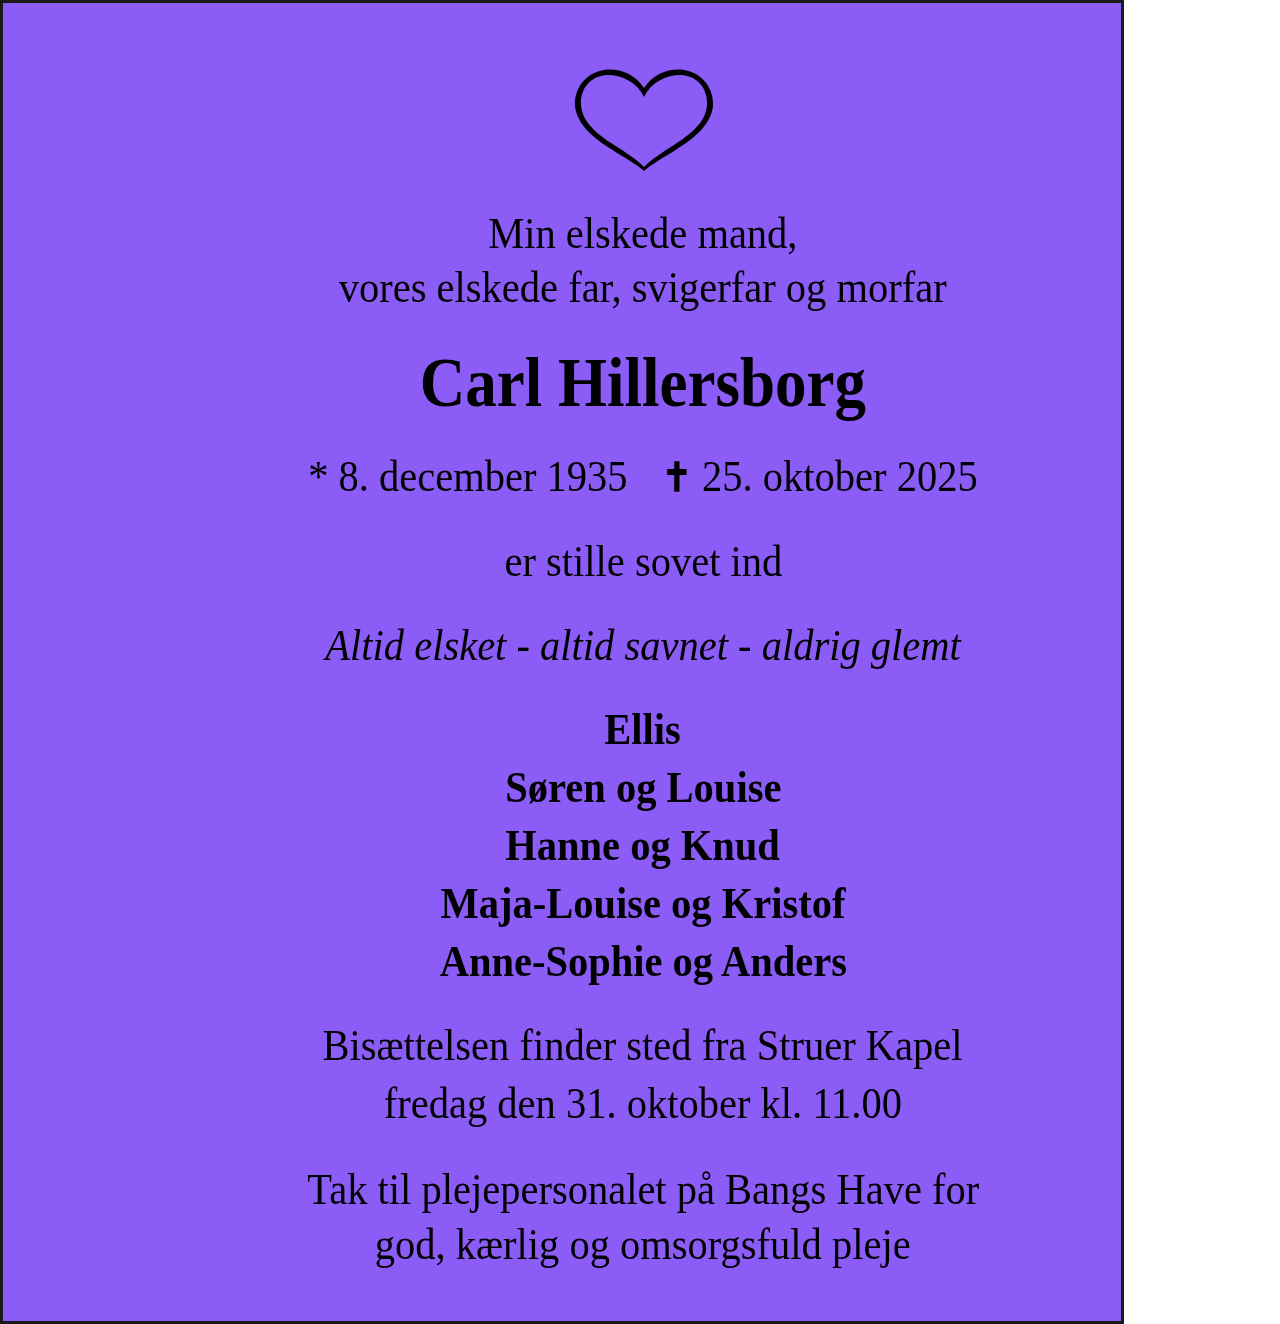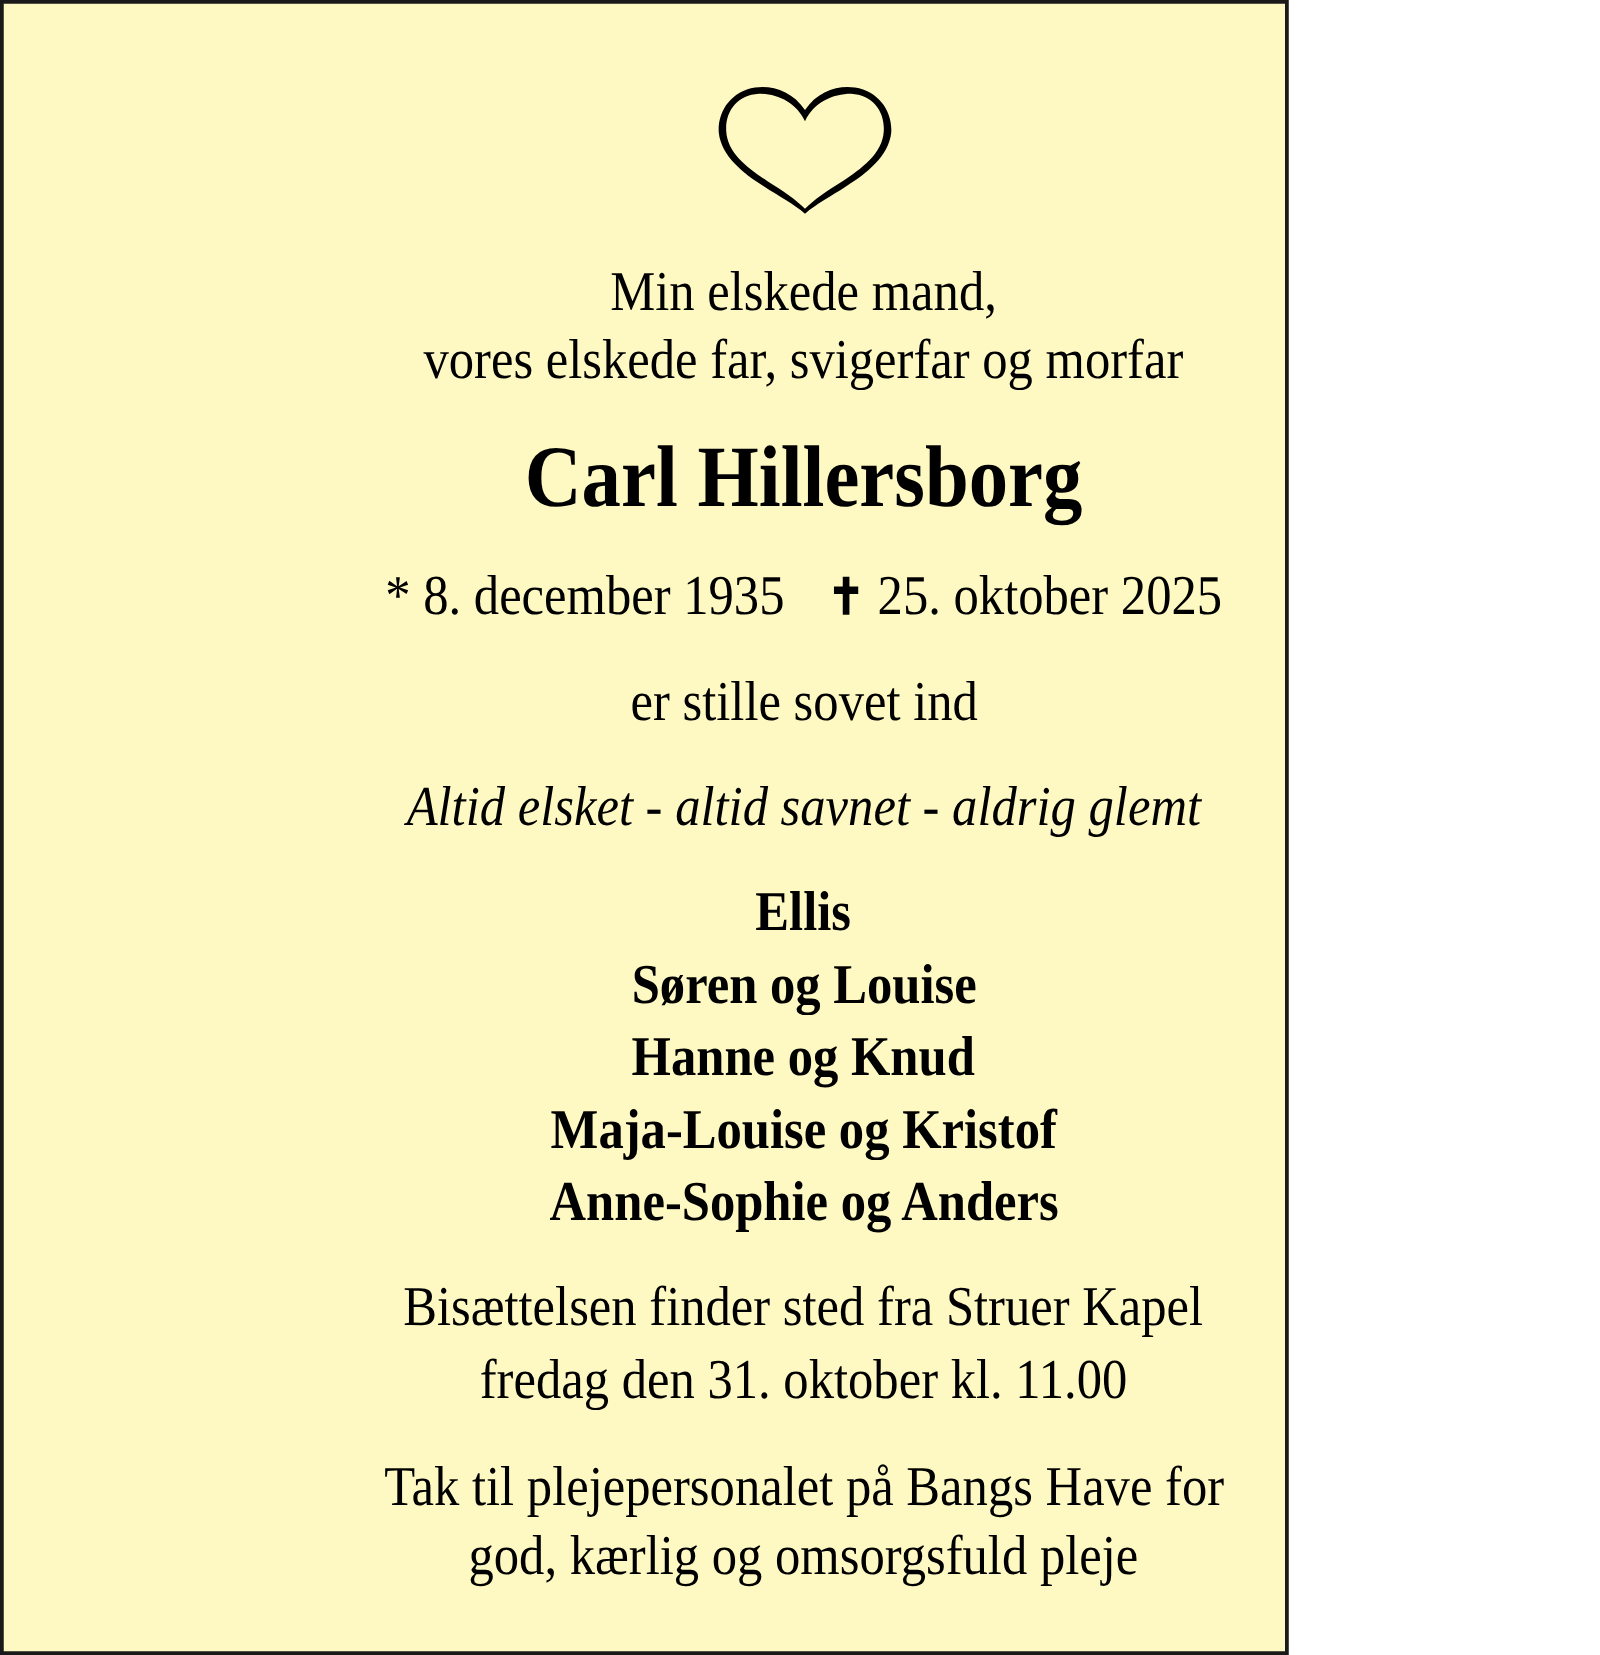--- a/index.html
+++ b/index.html
@@ -8,25 +8,25 @@
       background: #ffffff;
     }
     body {
       width: 1280px;
       height: 1324px;
       overflow: hidden;
     }
     .frame {
       position: absolute;
       left: 0; top: 0;
-      width: 1031px;
+      width: 1124px;
       height: 1324px;
       box-sizing: border-box;
       border: 3px solid #1a1a1a;
-      background: #fef9c3;
+      background: #8b5cf6;
       font-family: "Liberation Serif", "DejaVu Serif", serif;
       color: #000000;
     }
     .line {
       position: absolute;
       left: 0;
       width: 1280px;
       text-align: center;
       white-space: nowrap;
     }

